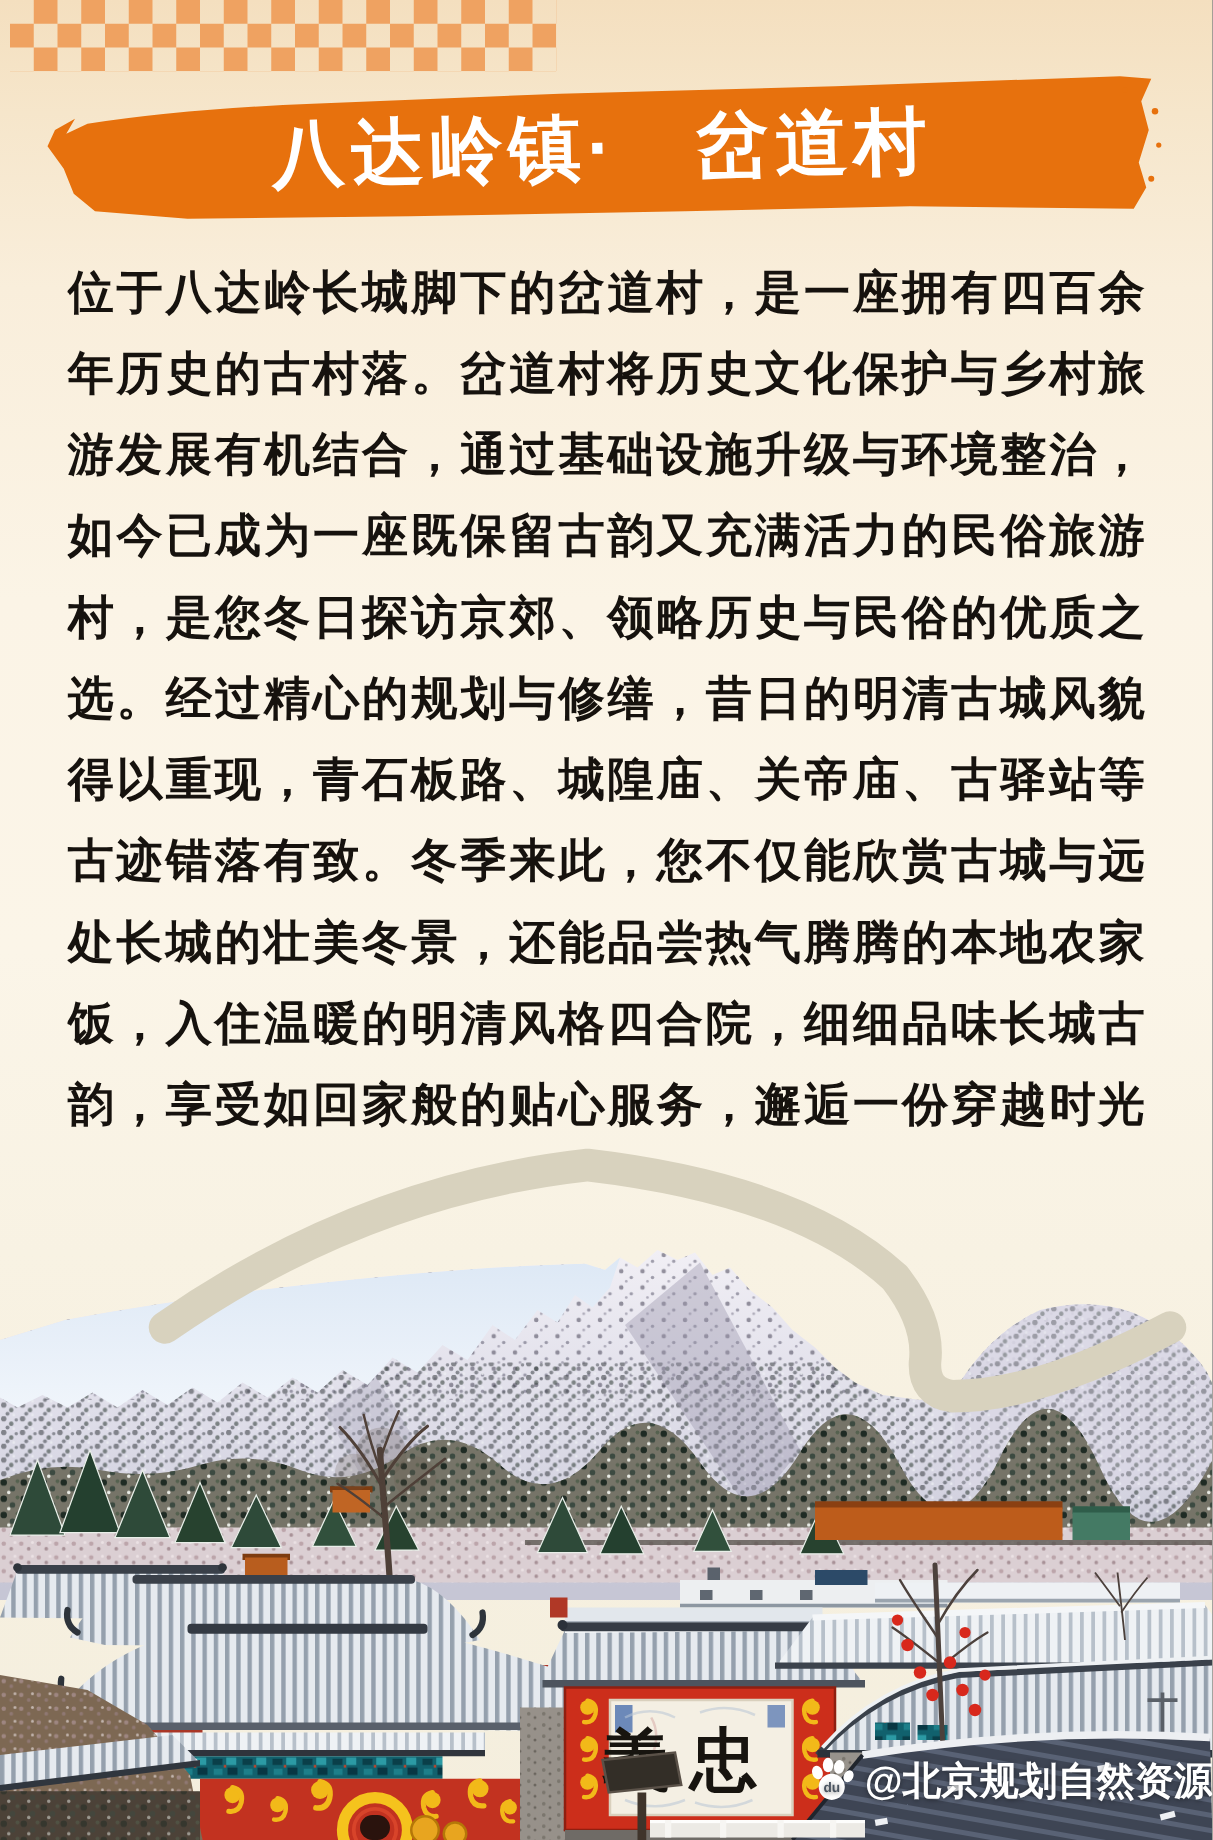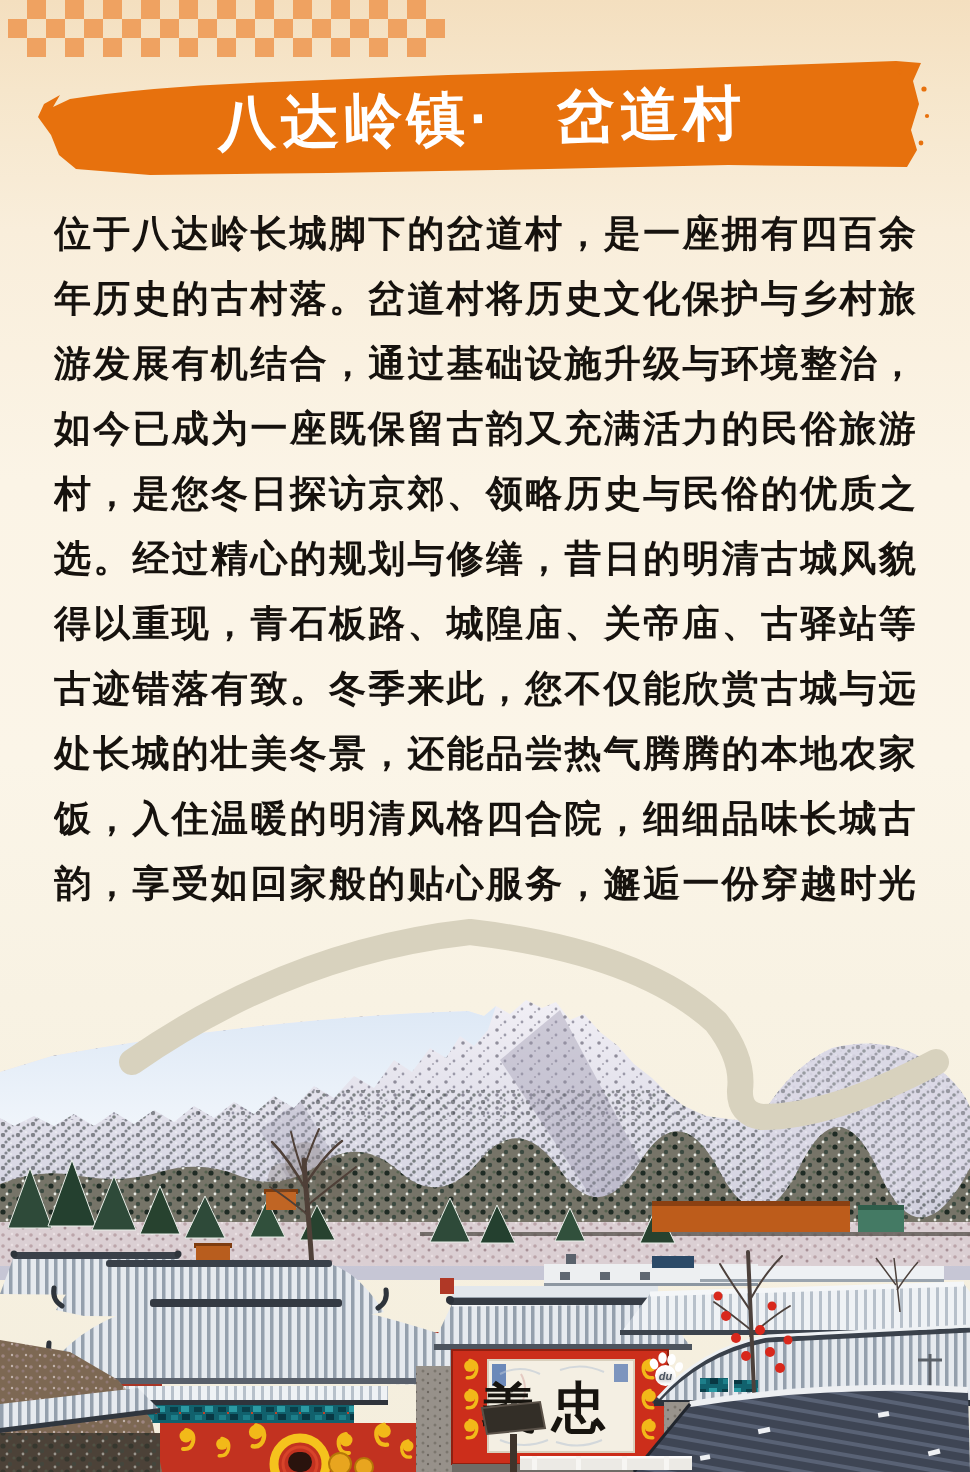--- a/index.html
+++ b/index.html
@@ -23,25 +23,24 @@
   }
   .intro{
     position:absolute;left:54px;top:201px;width:864px;height:712px;
     font-size:37px;line-height:65px;letter-spacing:2.2px;color:#16120e;
     font-weight:600;text-align:justify;overflow:hidden;
   }
   .swoosh,.photo{position:absolute;left:0;}
   .photo{top:905px;}
   .swoosh{top:900px;}
   .watermark{
-    position:absolute;left:646px;top:1340px;width:324px;height:48px;
-    display:flex;align-items:flex-end;gap:6px;color:#ffffff;
+    position:absolute;left:646px;top:1404px;width:324px;height:48px;
+    display:flex;align-items:flex-start;gap:6px;color:#ffffff;
     font-size:31px;font-weight:bold;white-space:nowrap;
     text-shadow:0 1px 4px rgba(0,0,0,.45);
-    font-style:italic;
   }
 </style>
 </head>
 <body>
 
 <div class="poster">
 
   <div class="checker"></div>
 
   <div class="banner-wrap">
@@ -370,15 +369,16 @@
     <svg width="40" height="38" viewBox="0 0 40 38">
       <g fill="#ffffff">
         <ellipse cx="8" cy="14" rx="4.2" ry="5.6" transform="rotate(-18 8 14)"></ellipse>
         <ellipse cx="16.5" cy="8" rx="4.2" ry="5.8"></ellipse>
         <ellipse cx="25.5" cy="9.5" rx="4.2" ry="5.6" transform="rotate(12 25.5 9.5)"></ellipse>
         <ellipse cx="33" cy="17" rx="3.8" ry="5" transform="rotate(28 33 17)"></ellipse>
         <circle cx="19.5" cy="25.5" r="10.5"></circle>
       </g>
       <text x="19.5" y="29.5" text-anchor="middle" font-size="11" font-weight="bold" fill="#4a5460">du</text>
     </svg>
+    <span>@北京规划自然资源</span>
   </div>
 
 </div>
 
 </body></html>

